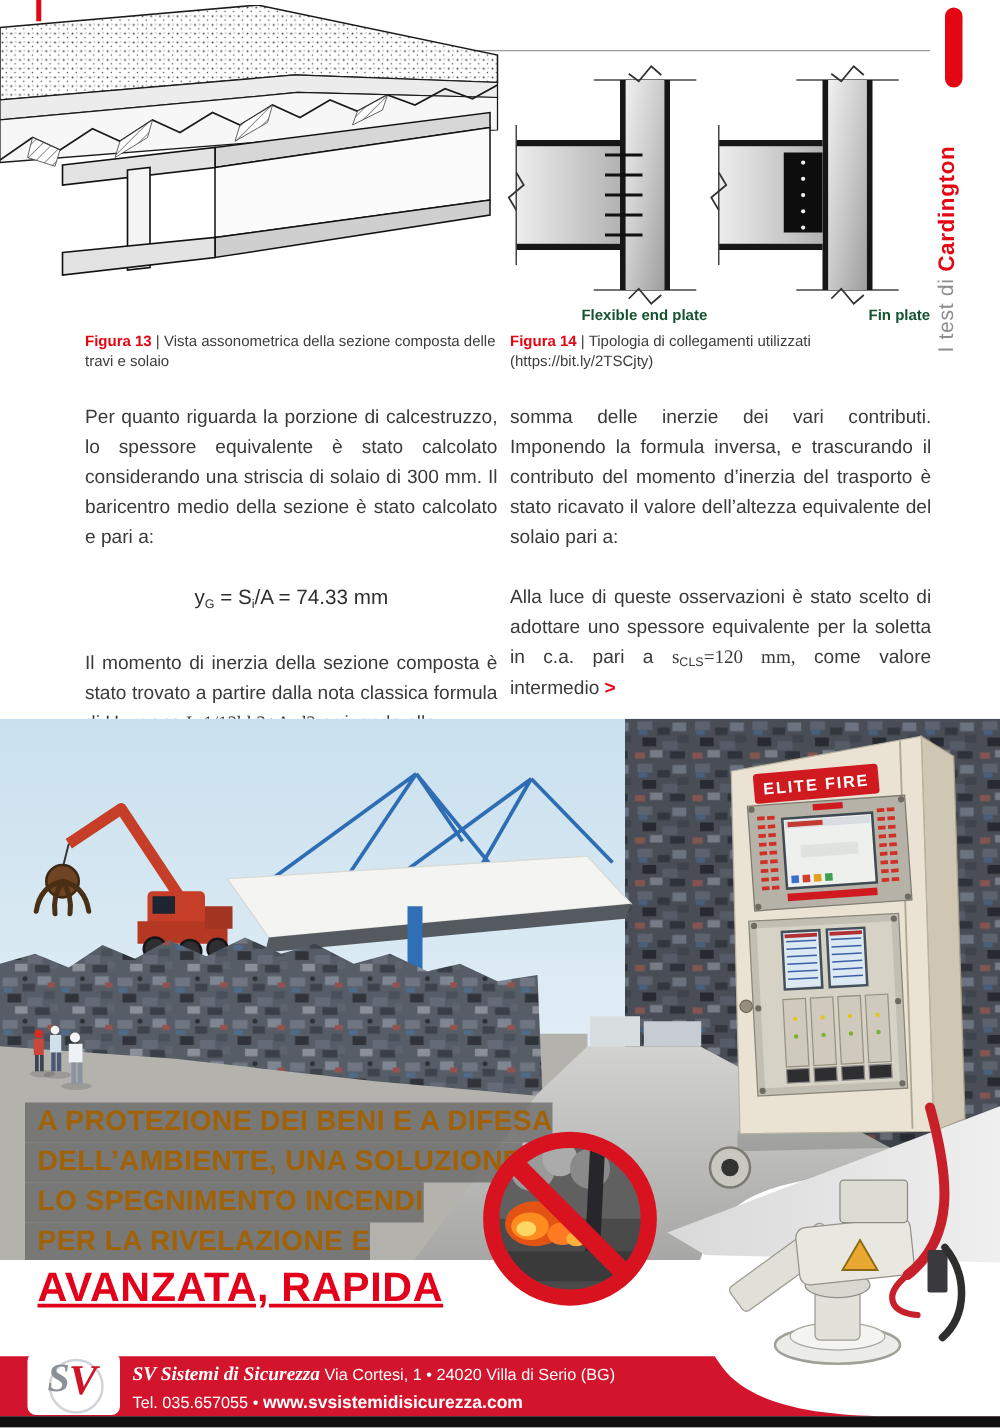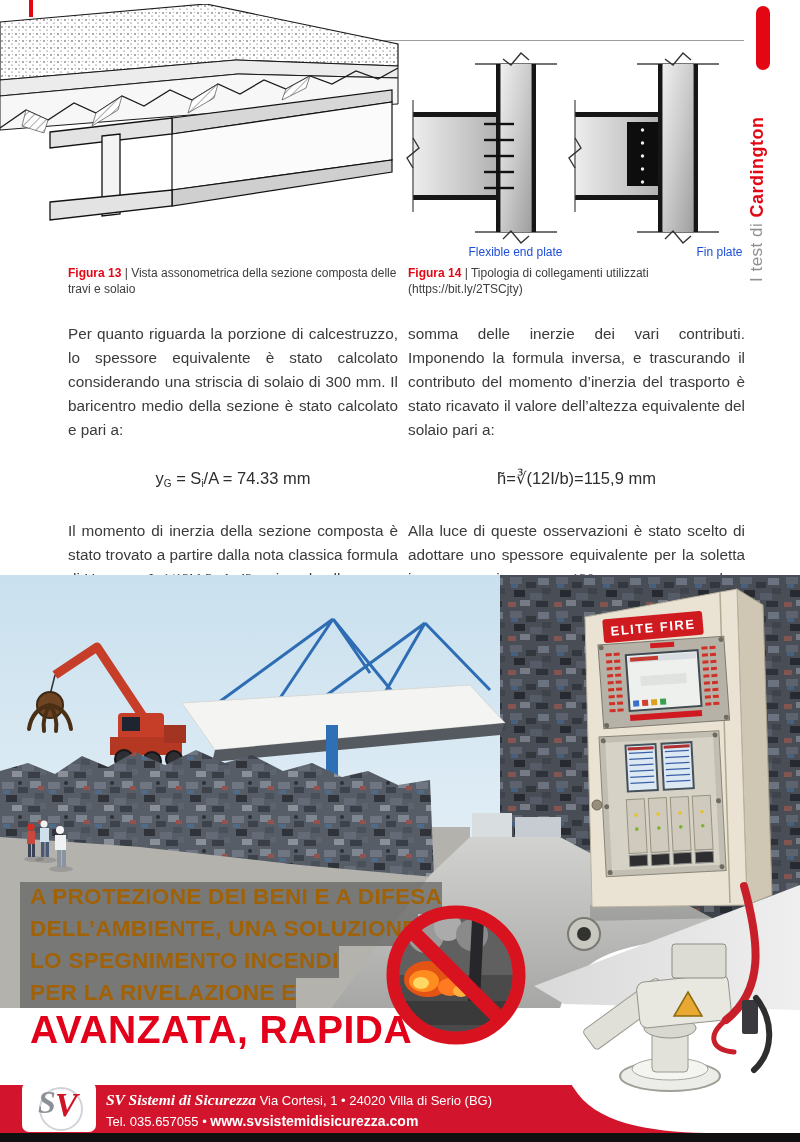--- a/index.html
+++ b/index.html
@@ -9,21 +9,21 @@
   .crop-mark{position:absolute;left:29px;top:0;width:4px;height:17px;background:var(--accent,#e30613);}
 
   
   .side-bar{position:absolute;left:756px;top:6px;width:14px;height:64px;border-radius:7px;background:var(--accent,#e30613);}
   .side-text{position:absolute;left:747px;top:82px;height:200px;writing-mode:vertical-rl;transform:rotate(180deg);
              font-size:17px;color:#8f8f8f;letter-spacing:.5px;white-space:nowrap;}
   .side-text .hl{color:var(--accent,#e30613);font-weight:bold;font-size:18px;}
 
   .fig13{position:absolute;left:0;top:4px;width:400px;height:252px;}
   .fig14{position:absolute;left:405px;top:50px;width:340px;height:196px;}
-  .conn-label{position:absolute;top:245px;font-weight:normal;font-size:12px;color:#1d4ed8;text-align:center;}
+  .conn-label{position:absolute;top:245px;font-weight:bold;font-size:12px;color:#14532d;text-align:center;}
   .cl-left{left:428px;width:175px;}
   .cl-right{left:647px;width:145px;}
 
   .caption{position:absolute;top:266px;font-size:12px;line-height:1.32;color:#3c3c3b;}
   .cap13{left:68px;width:330px;}
   .cap14{left:408px;width:330px;}
   .caption .fl{color:var(--accent,#e30613);font-weight:bold;}
 
   .col{position:absolute;top:322px;font-size:15.3px;line-height:1.57;color:#3a3a3b;text-align:justify;}
   .col-left{left:68px;width:330px;}
@@ -35,21 +35,21 @@
   .arrow{color:var(--accent,#e30613);font-weight:bold;}
 
   
   .ad{position:absolute;left:0;top:575px;width:800px;height:567px;background:#fff;}
   .photo{position:absolute;left:0;top:0;width:800px;height:435px;}
   .banner{position:absolute;left:20px;top:307px;}
   .banner span{display:table;background:rgba(84,84,84,.62);color:#a16207;font-weight:bold;
                font-size:22.5px;letter-spacing:.3px;padding:2px 0 4px 10px;white-space:nowrap;}
   .white-band{position:absolute;left:0;top:433px;width:800px;height:77px;background:#fff;}
   .headline{position:absolute;left:30px;top:437px;color:var(--headline,#e2001a);font-weight:bold;
-            font-size:39px;line-height:36px;letter-spacing:.5px;}
+            font-size:33px;line-height:36px;letter-spacing:.5px;text-decoration:underline;}
   .footer{position:absolute;left:0;top:510px;width:800px;height:48px;background:var(--footer,#d2152c);}
   .black-strip{position:absolute;left:0;top:558px;width:800px;height:9px;background:#101010;}
   .logo{position:absolute;left:22px;top:-3px;width:74px;height:50px;background:#fff;border-radius:7px;}
   .logo .emblem{position:absolute;left:17px;top:5px;width:40px;height:40px;border:2px solid #a9b0bc;border-radius:50%;opacity:.55;}
   .logo .ls{position:absolute;left:16px;top:2px;font-family:"Liberation Serif",serif;font-style:italic;font-weight:bold;
             font-size:32px;color:#8b8f96;}
   .logo .lv{position:absolute;left:33px;top:4px;font-family:"Liberation Serif",serif;font-style:italic;font-weight:bold;
             font-size:34px;color:#cf1428;}
   .ftext{position:absolute;left:106px;top:6px;color:#fff;white-space:nowrap;}
   .fline1{font-size:13px;}
@@ -169,21 +169,20 @@
 
   <div class="col col-left">
     <p>Per quanto riguarda la porzione di calcestruzzo, lo spessore equivalente è stato calcolato considerando una striscia di solaio di 300 mm. Il baricentro medio della sezione è stato calcolato e pari a:</p>
     <div class="formula">
       <span>y</span><span class="sub">G</span><span> = S</span><span class="sub">i</span><span>/A = 74.33 mm</span>
     </div>
     <p><span>Il momento di inerzia della sezione composta è stato trovato a partire dalla nota classica formula di Huygens </span><span class="serif">I=1/12bh3+A·d2</span><span> arrivando alla</span></p>
   </div>
   <div class="col col-right">
     <p>somma delle inerzie dei vari contributi. Imponendo la formula inversa, e trascurando il contributo del momento d’inerzia del trasporto è stato ricavato il valore dell’altezza equivalente del solaio pari a:</p>
-    <div class="formula">h̃=∛(12I/b)=115,9 mm</div>
     <p><span>Alla luce di queste osservazioni è stato scelto di adottare uno spessore equivalente per la soletta in c.a. pari a </span><span class="serif">s</span><span class="sub">CLS</span><span class="serif">=120 mm,</span><span> come valore intermedio </span><span class="arrow">&gt;</span></p>
   </div>
 
   <div class="side-bar"></div>
   <div class="side-text">
     <span>I test di </span><span class="hl">Cardington</span>
   </div>
 
   <div class="ad">
 

